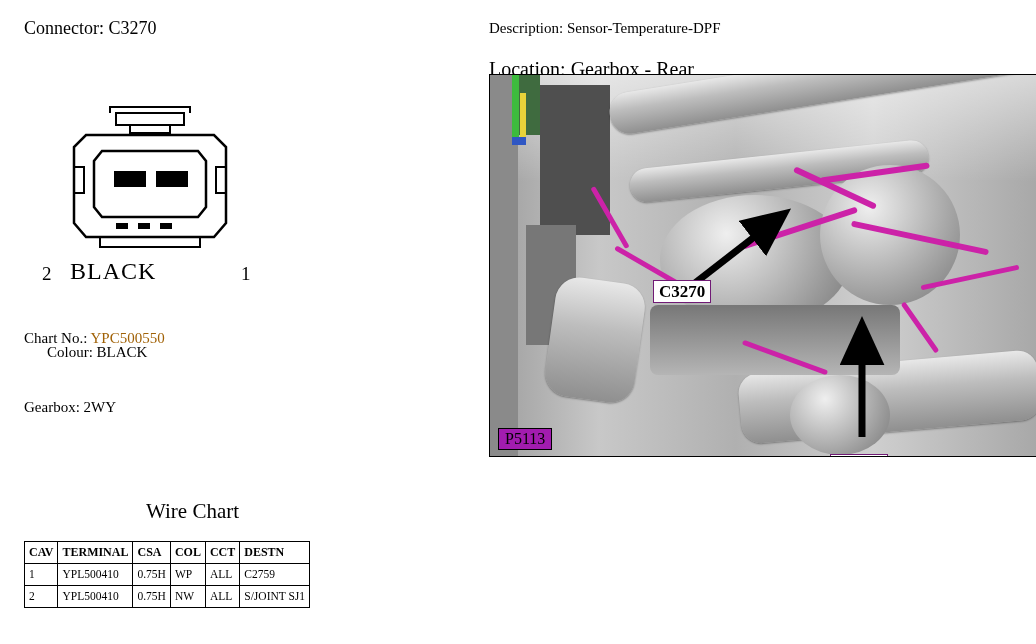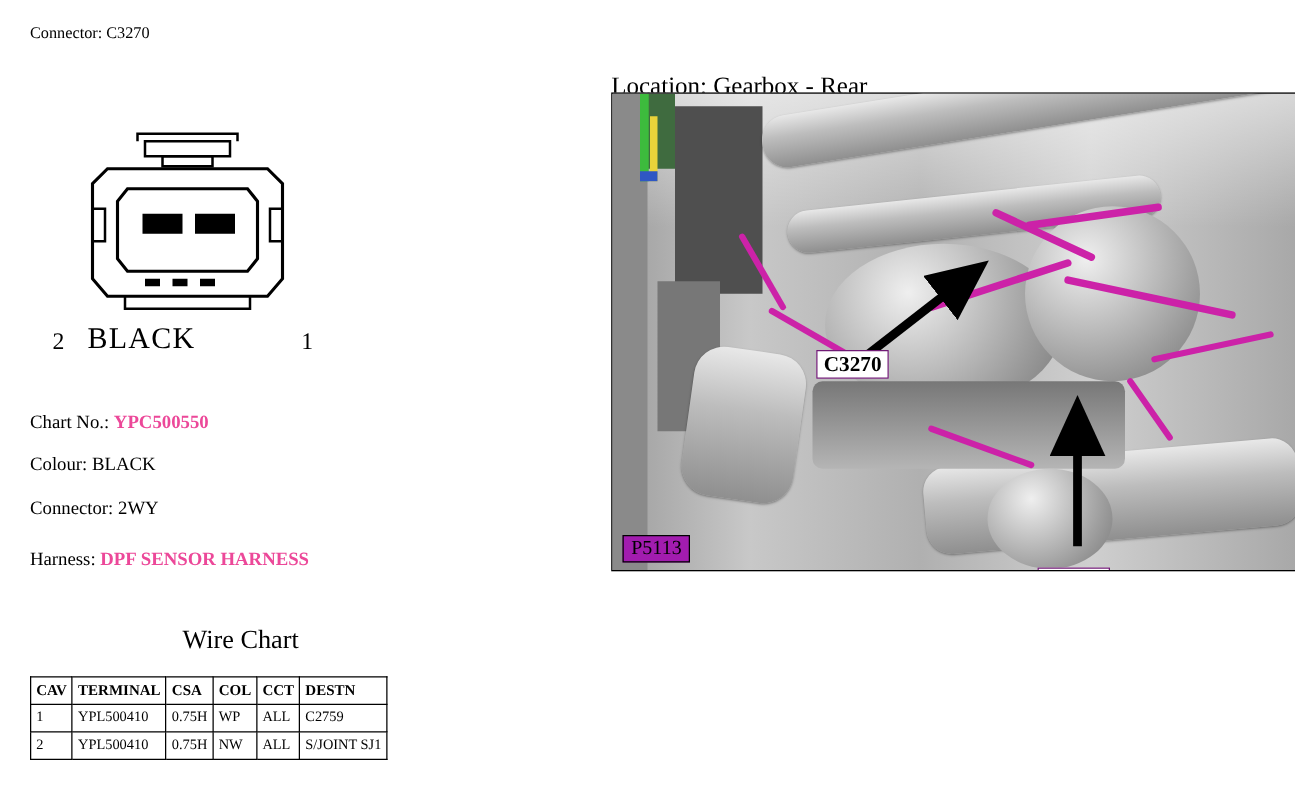--- a/index.html
+++ b/index.html
@@ -19,21 +19,21 @@
   
   .left-col {
     position: absolute;
     left: 0; top: 0;
     width: 470px;
     height: 644px;
   }
   .connector-line {
     position: absolute;
     left: 24px; top: 18px;
-    font-size: 13px;
+    font-size: 18px;
   }
 
   
   .conn-diagram {
     position: absolute;
     left: 30px; top: 95px;
     width: 240px;
     height: 200px;
   }
   .pin-label {
@@ -51,23 +51,23 @@
     font-family: "Liberation Serif", serif;
   }
 
   
   .spec {
     position: absolute;
     left: 24px;
     font-size: 15px;
     white-space: nowrap;
   }
-  .spec .val-green { color: #ec4899; font-weight: bold; }
+  .spec .val-green { color: #a16207; }
   .spec-part    { top: 330px; }
-  .spec-colour  { top: 364px; }
+  .spec-colour  { top: 344px; margin-left: 23px; }
   .spec-cav     { top: 399px; }
   .spec-harness { top: 440px; }
 
   
   .wire-title {
     position: absolute;
     left: 146px; top: 499px;
     font-size: 21px;
     font-weight: normal;
     text-align: center;
@@ -223,26 +223,22 @@
 
   <div class="spec spec-part">
     <span>Chart No.:</span>
     <span class="val-green">YPC500550</span>
   </div>
   <div class="spec spec-colour">
     <span>Colour:</span>
     <span>BLACK</span>
   </div>
   <div class="spec spec-cav">
-    <span>Connector:</span>
+    <span>Gearbox:</span>
     <span>2WY</span>
-  </div>
-  <div class="spec spec-harness">
-    <span>Harness:</span>
-    <span class="val-green">DPF SENSOR HARNESS</span>
   </div>
 
   <div class="wire-title">Wire Chart</div>
 
   <table class="wire-chart">
     <thead>
       <tr>
         <th>CAV</th>
         <th>TERMINAL</th>
         <th>CSA</th>
@@ -267,20 +263,21 @@
         <td>NW</td>
         <td>ALL</td>
         <td>S/JOINT SJ1</td>
       </tr>
     </tbody>
   </table>
 </div>
 
 <div class="right-col">
 
+  <div class="desc-line">Description: Sensor-Temperature-DPF</div>
   <div class="loc-line">Location:  Gearbox - Rear</div>
 
   <div class="photo-frame">
     <div class="photo-bg"></div>
 
     <div class="dark-block" style="left:0; top:0; width:28px; height:381px; background:#8a8a8a;"></div>
     <div class="dark-block" style="left:28px; top:0; width:22px; height:60px; background:#3f6b3f;"></div>
     <div class="wire-green" style="left:22px; top:0; width:7px; height:70px;"></div>
     <div class="wire-yellow" style="left:30px; top:18px; width:6px; height:52px;"></div>
     <div class="wire-blue" style="left:22px; top:62px; width:14px; height:8px;"></div>

